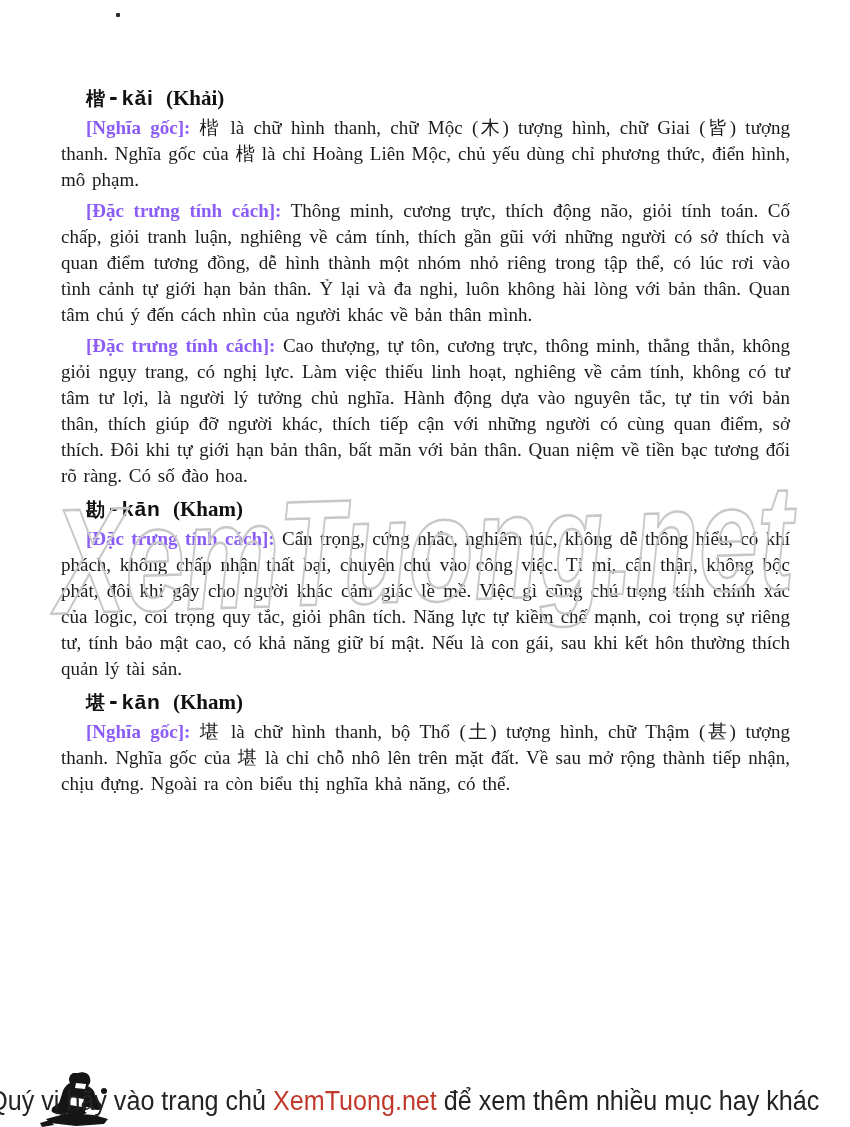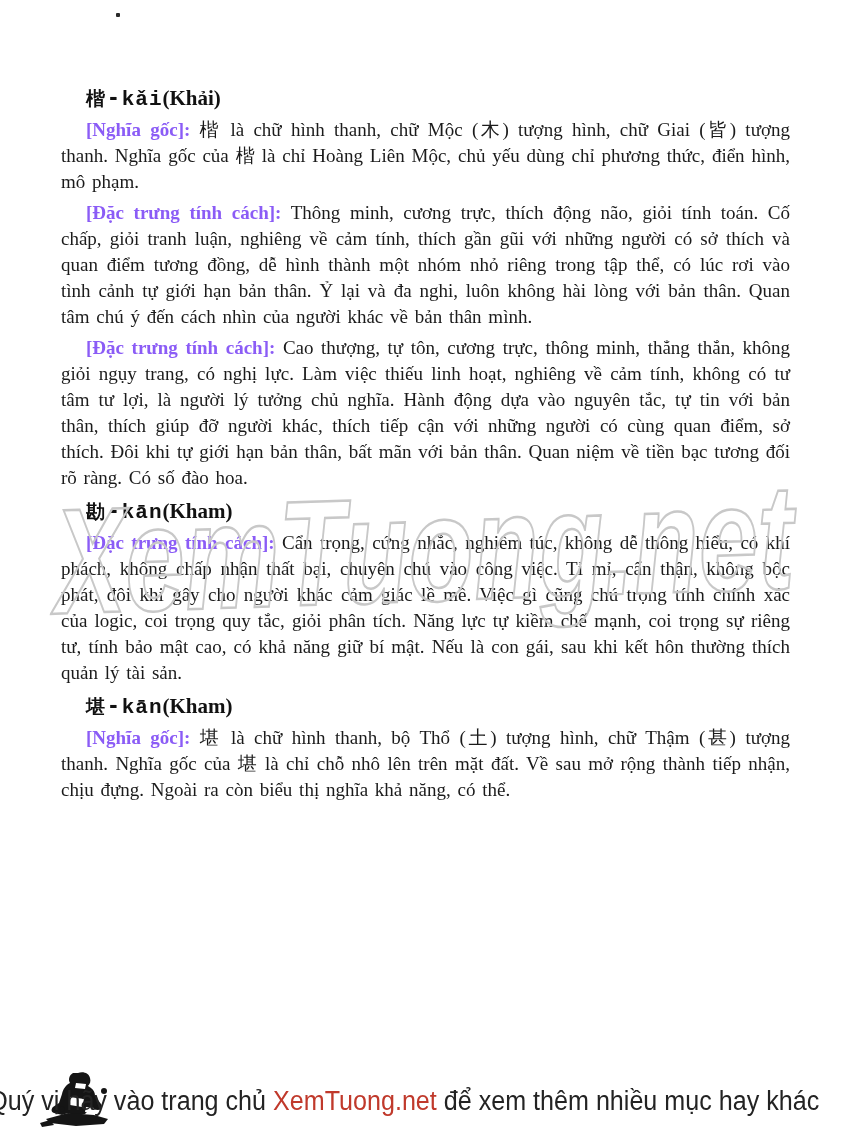--- a/index.html
+++ b/index.html
@@ -22,22 +22,22 @@
     position:absolute; left:61px; top:78px; width:729px; z-index:1;
   }
 
   h2.heading {
     font-size:21px; line-height:26px;
     font-weight:bold; color:#111;
     margin:7px 0 4px 25px;
   }
   h2.heading .hanzi   { font-size:19px; font-family:"DejaVu Sans", sans-serif; }
   h2.heading .sep     { padding:0 4px; font-family:"DejaVu Sans", sans-serif; }
-  h2.heading .pinyin  { font-family:Liberation Mono, monospace; font-weight:bold; letter-spacing:1px; }
-  h2.heading .viet    { margin-left:0;text-align:right; }
+  h2.heading .pinyin  { font-family:Liberation Sans, sans-serif; font-weight:bold; letter-spacing:1px; }
+  h2.heading .viet    { margin-left:12px;text-align:right; }
 
   p.body {
     font-size:19px; line-height:26px;
     text-align:justify; text-indent:25px;
     word-spacing:2px;
     margin:0 0 5px 0;
   }
   p.body .label { font-weight:bold; color:#8b5cf6; }
 
   .watermark {

